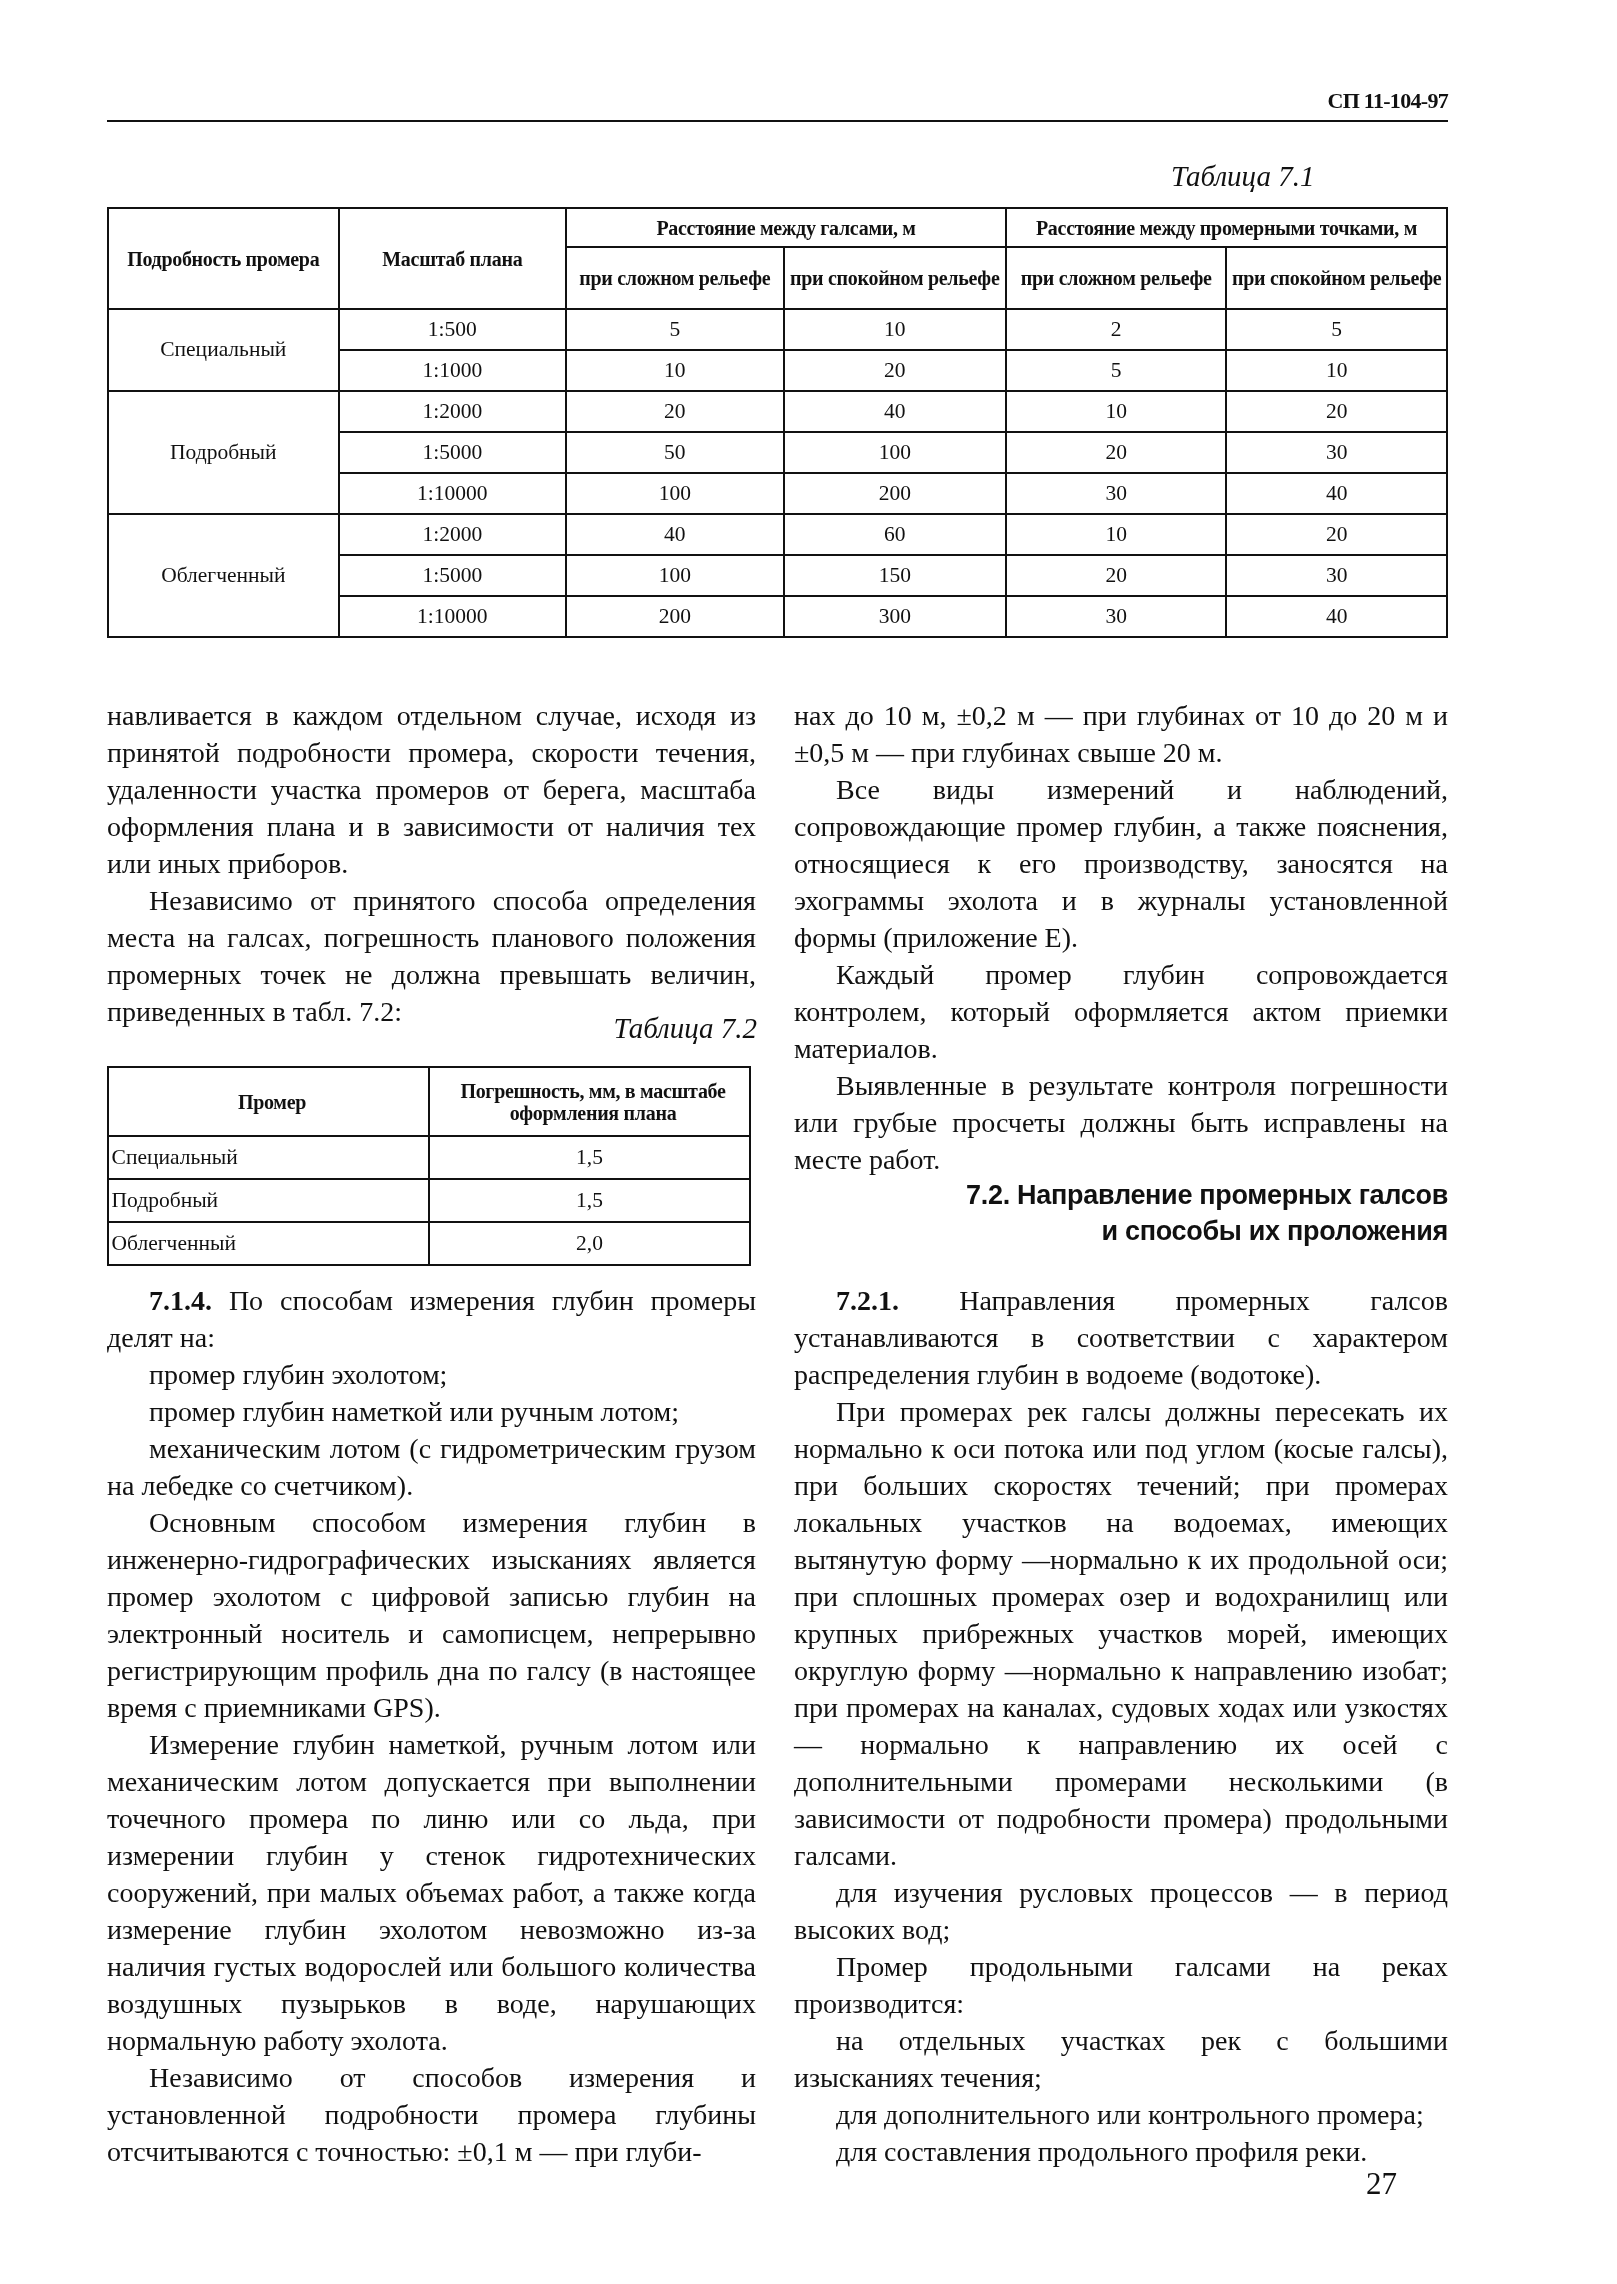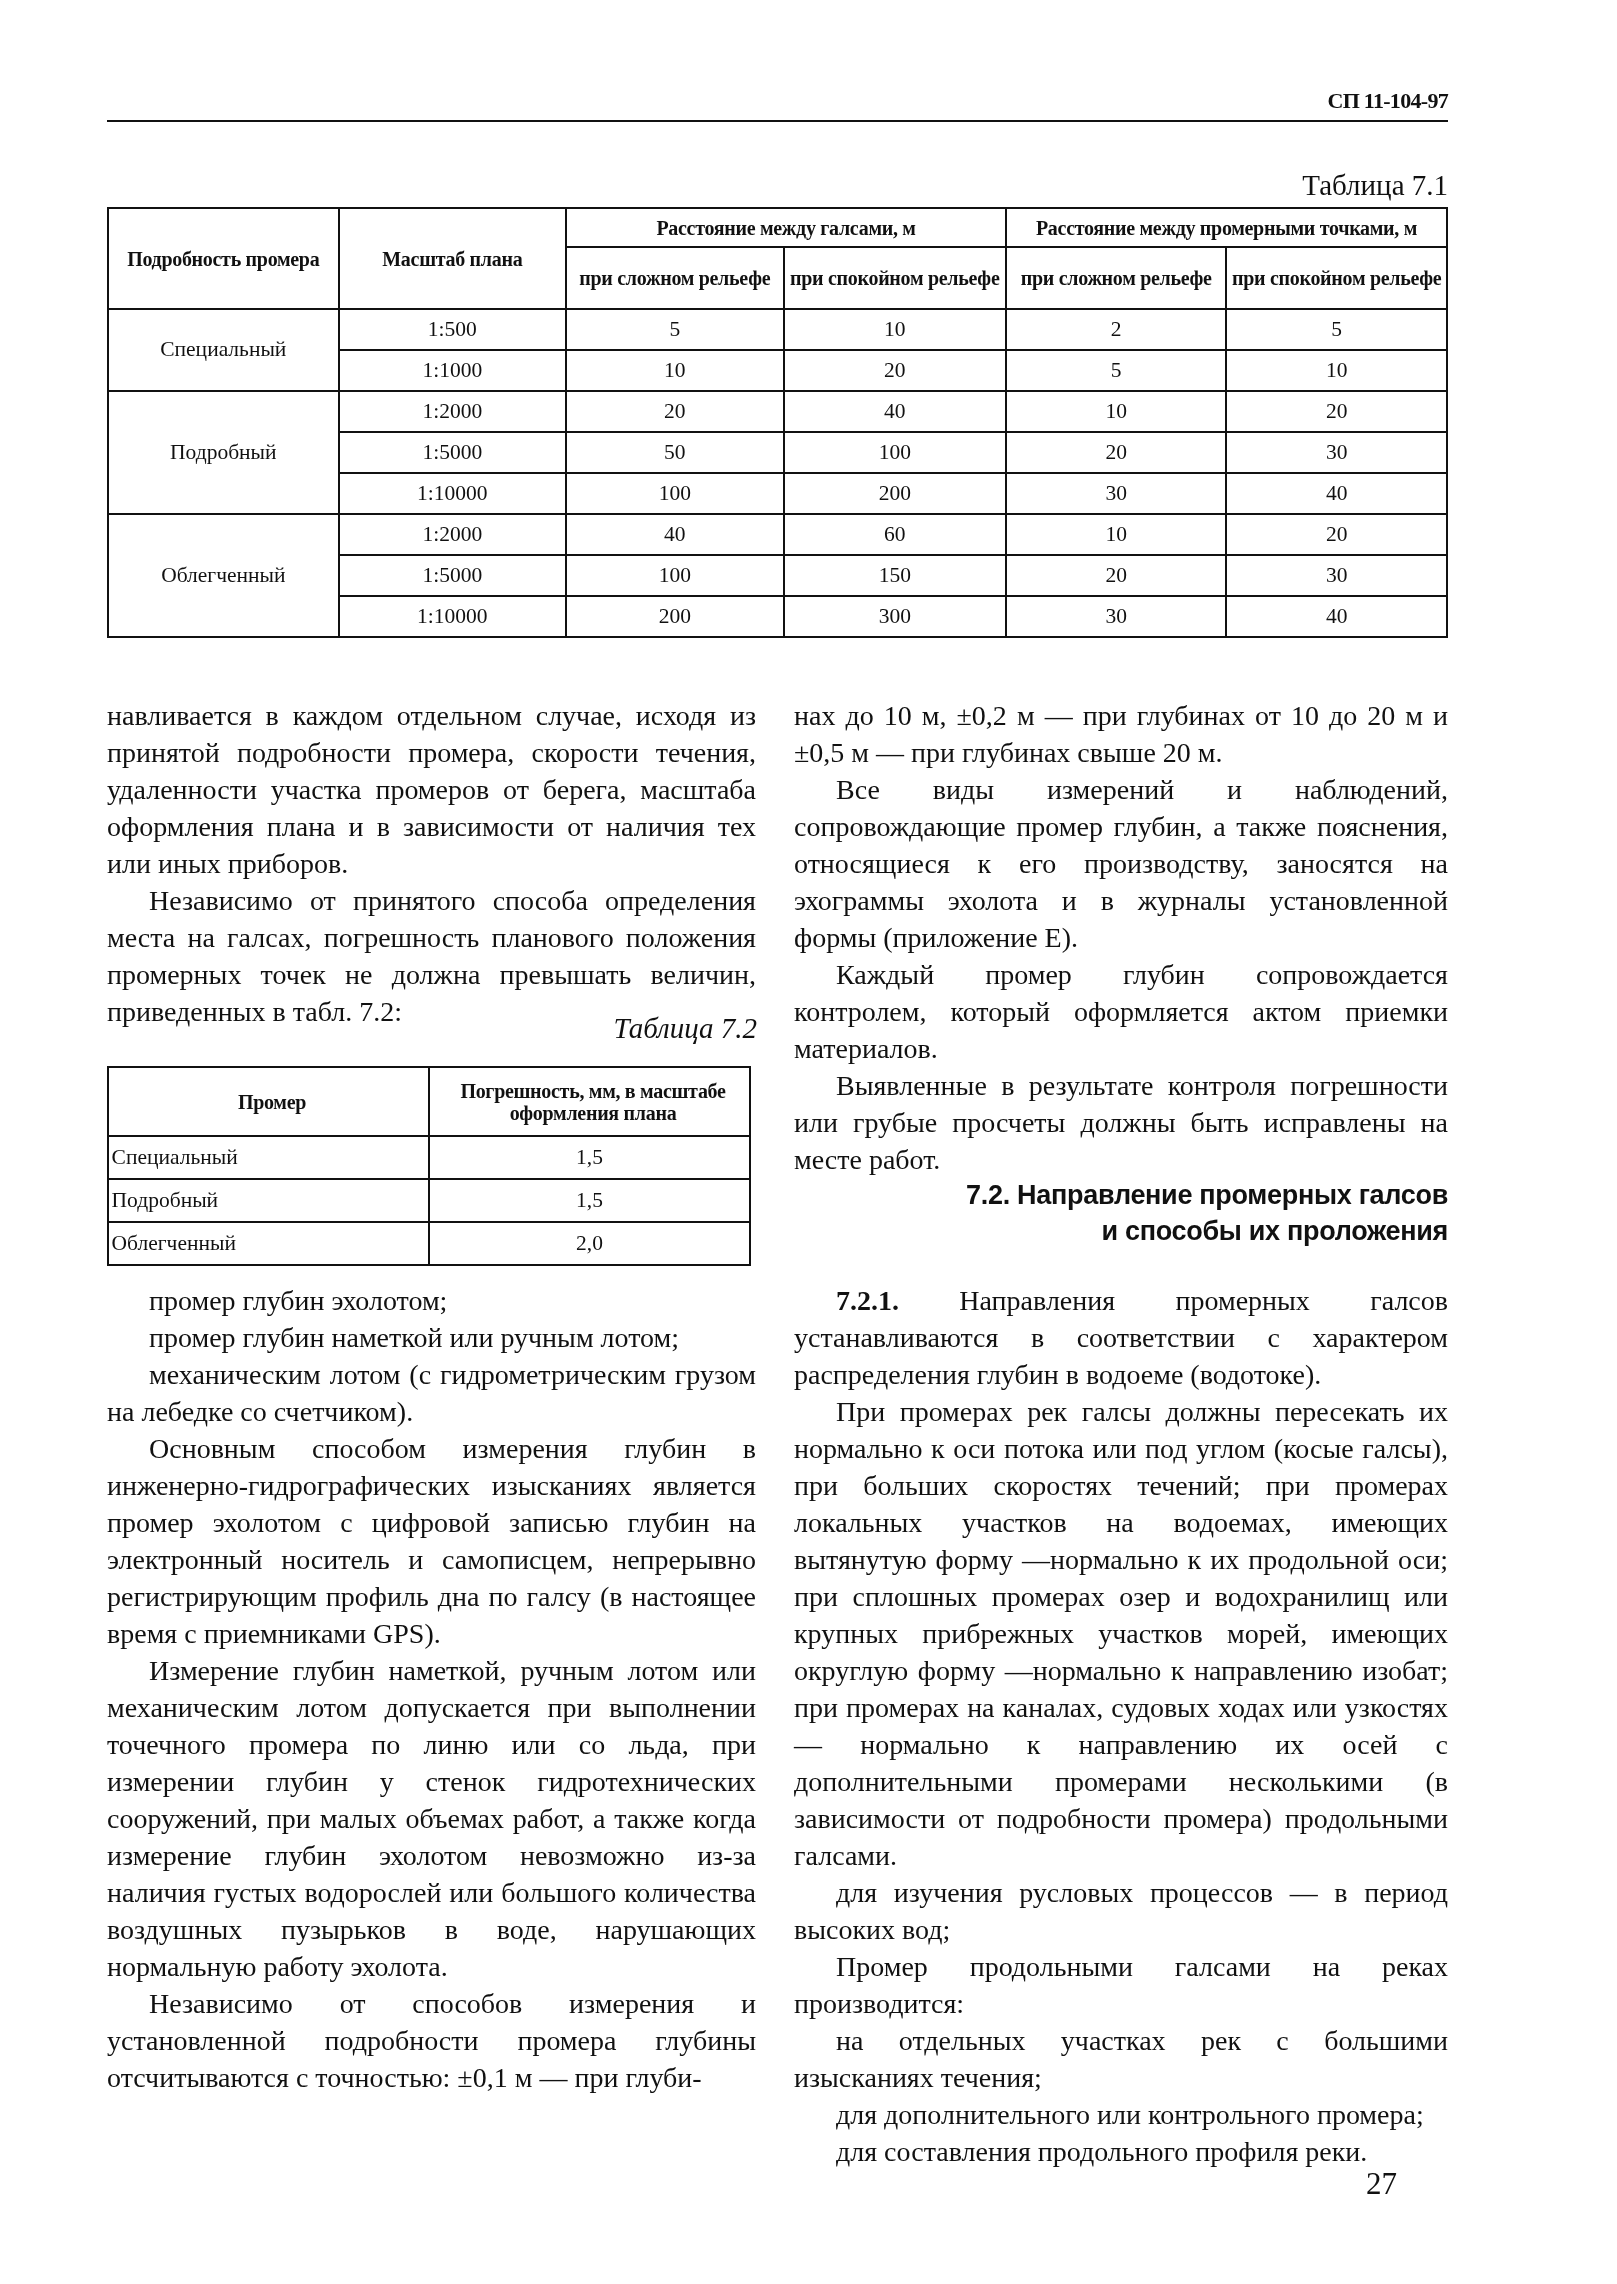--- a/index.html
+++ b/index.html
@@ -1,21 +1,21 @@
 <!DOCTYPE html>
 <html style="font-size:10.4px"><head>
 <meta charset="utf-8">
 <style>
   html, body { margin:0; padding:0; background:#fff; }
   body { width:1618px; height:2284px; position:relative; overflow:hidden; color:#111;
          font-family:"Liberation Serif", serif; }
   .abs { position:absolute; }
   #doc-code { left:1223px; top:88px; width:225px; text-align:right; font-weight:bold; font-size:22px; letter-spacing:-0.7px; }
   #header-rule { left:107px; top:120px; width:1341px; height:0; border-top:2px solid #111; }
-  #t71-caption { left:1171px; top:169px; width:277px; text-align:right; font-size:29px; }
+  #t71-caption { left:1171px; top:160px; width:277px; font-style:italic; font-size:29px; }
   table { border-collapse:collapse; }
   #t71 { left:107px; top:207px; width:1341px; font-size:21.5px; }
   #t71 td, #t71 th { border:2px solid #111; text-align:center; vertical-align:middle; padding:0 3.9px; line-height:1.1; }
   #t71 th { font-weight:bold; font-size:20px; letter-spacing:-0.3px; }
   #t71 .h1 { height:39px; }
   #t71 .h2 { height:62px; }
   #t71 td { height:39px; }
   .col { position:absolute; font-size:28px; line-height:37px; text-align:justify; }
   .col p { margin:0; }
   .ind { text-indent:42px; }
@@ -155,20 +155,21 @@
         <td class="v">1,5</td>
       </tr>
       <tr>
         <td>Облегченный</td>
         <td class="v">2,0</td>
       </tr>
     </tbody>
 </table>
 
 <div class="col" id="left-col-bottom">
+  <p class="ind"><span class="b">7.1.4.</span><span> По способам измерения глубин промеры делят на:</span></p>
   <p class="ind">промер глубин эхолотом;</p>
   <p class="ind">промер глубин наметкой или ручным лотом;</p>
   <p class="ind">механическим лотом (с гидрометрическим грузом на лебедке со счетчиком).</p>
   <p class="ind">Основным способом измерения глубин в инженерно-гидрографических изысканиях является промер эхолотом с цифровой записью глубин на электронный носитель и самописцем, непрерывно регистрирующим профиль дна по галсу (в настоящее время с приемниками GPS).</p>
   <p class="ind">Измерение глубин наметкой, ручным лотом или механическим лотом допускается при выполнении точечного промера по линю или со льда, при измерении глубин у стенок гидротехнических сооружений, при малых объемах работ, а также когда измерение глубин эхолотом невозможно из-за наличия густых водорослей или большого количества воздушных пузырьков в воде, нарушающих нормальную работу эхолота.</p>
   <p class="ind">Независимо от способов измерения и установленной подробности промера глубины отсчитываются с точностью: ±0,1 м — при глуби-</p>
 </div>
 
 <div class="col" id="right-col-top">
   <p>нах до 10 м, ±0,2 м — при глубинах от 10 до 20 м и ±0,5 м — при глубинах свыше 20 м.</p>

